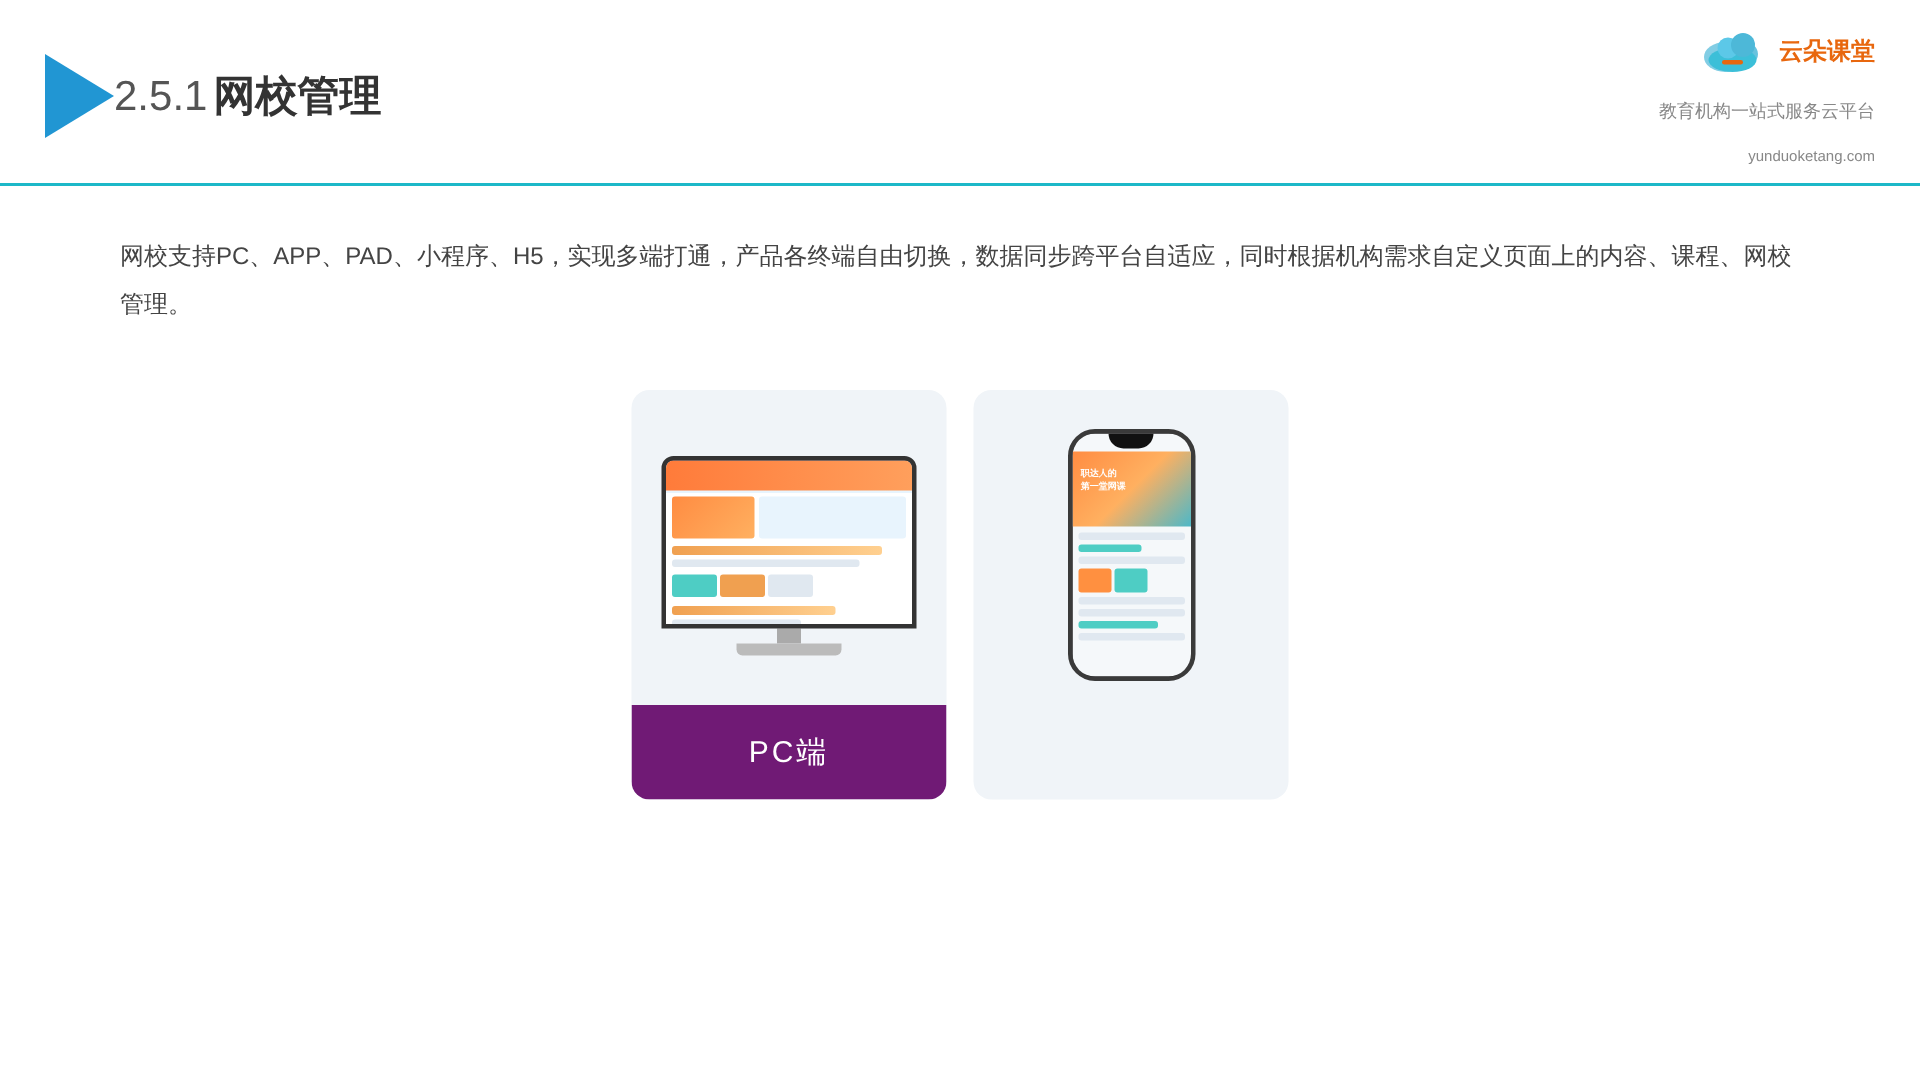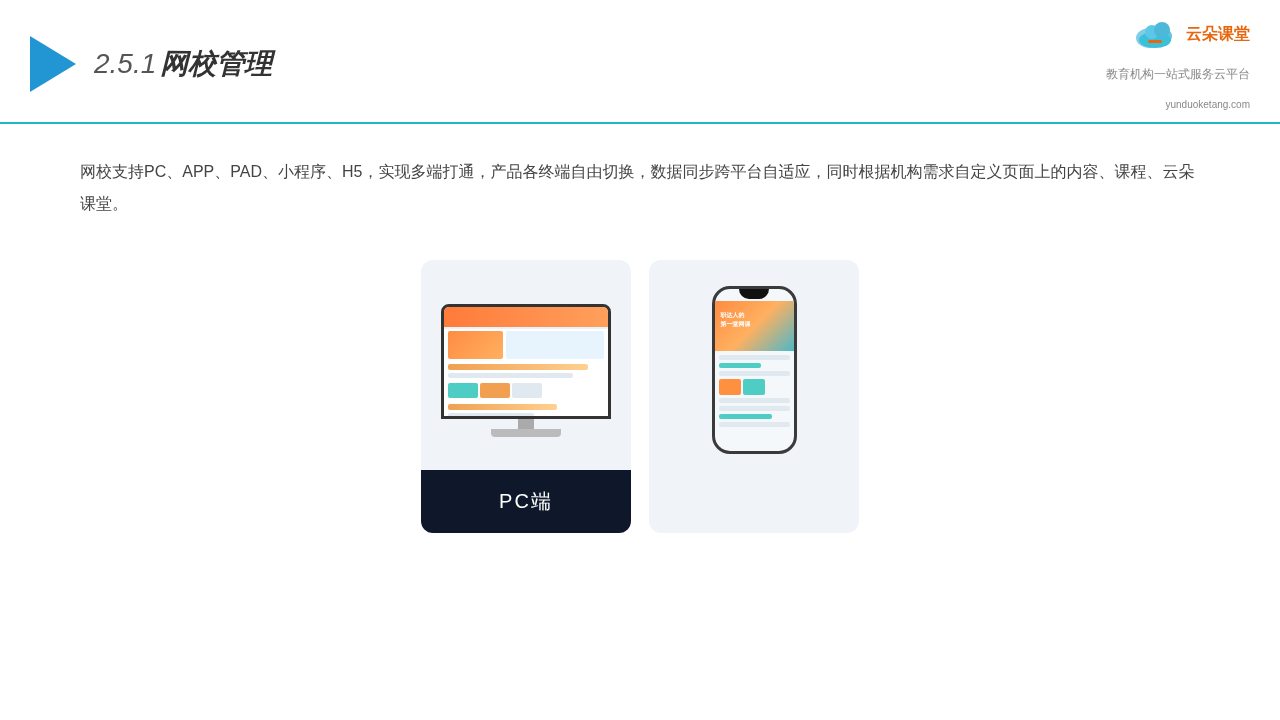--- a/index.html
+++ b/index.html
@@ -16,22 +16,20 @@
     .header {
       display: flex;
       align-items: center;
       justify-content: space-between;
       padding: 18px 30px 12px 30px;
       border-bottom: 2px solid #1db8c8;
     }
     .header-left {
       display: flex;
       align-items: center;
-      gap: 18px;
-      font-style: italic;
     }
     .logo-triangle {
       width: 0;
       height: 0;
       border-top: 28px solid transparent;
       border-bottom: 28px solid transparent;
       border-left: 46px solid #2196d3;
       position: relative;
     }
     .page-title {
@@ -305,21 +303,21 @@
       height: 5px;
       background: #4ecdc4;
       border-radius: 2px;
       width: 60%;
       margin-bottom: 3px;
     }
 
     
     .card-label {
       width: 100%;
-      background: #0f172a;
+      background: #701a75;
       color: #fff;
       text-align: center;
       font-size: 20px;
       font-weight: 500;
       padding: 18px 0;
       letter-spacing: 2px;
     }
 
     
     .brand-wrapper {
@@ -370,21 +368,21 @@
         <rect x="18" y="22" width="14" height="3" rx="1.5" fill="#e8670e"></rect>
       </svg>
       <span class="brand-text-cn">云朵课堂</span>
     </div>
     <span class="brand-tagline">教育机构一站式服务云平台</span>
     <span class="brand-url">yunduoketang.com</span>
   </div>
 </div>
 
 <div class="description">
-  <p>网校支持PC、APP、PAD、小程序、H5，实现多端打通，产品各终端自由切换，数据同步跨平台自适应，同时根据机构需求自定义页面上的内容、课程、云朵课堂。</p>
+  <p>网校支持PC、APP、PAD、小程序、H5，实现多端打通，产品各终端自由切换，数据同步跨平台自适应，同时根据机构需求自定义页面上的内容、课程、网校管理。</p>
 </div>
 
 <div class="cards-container">
 
   <div class="card">
     <div class="card-image-area">
       <div class="pc-mockup">
         <div class="pc-screen-outer">
           <div class="pc-screen-content">
             <div class="pc-screen-top-bar"></div>

